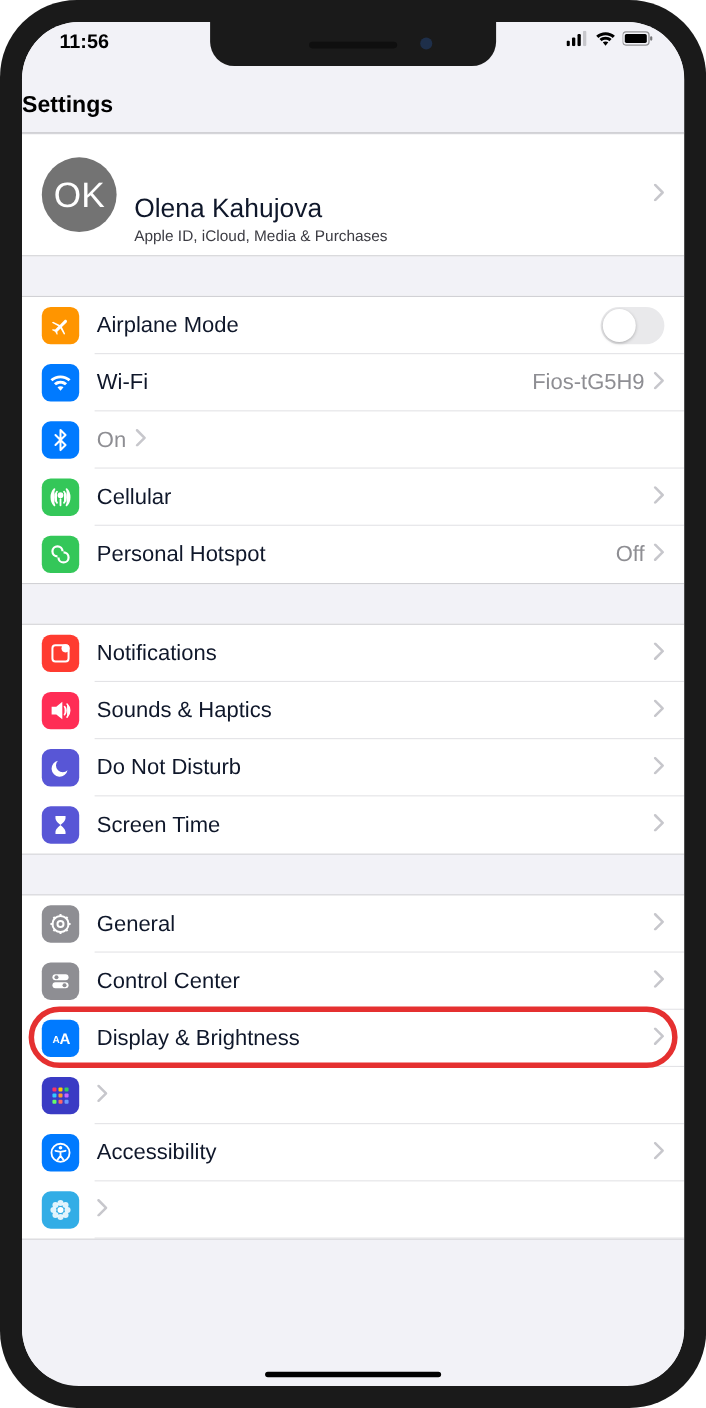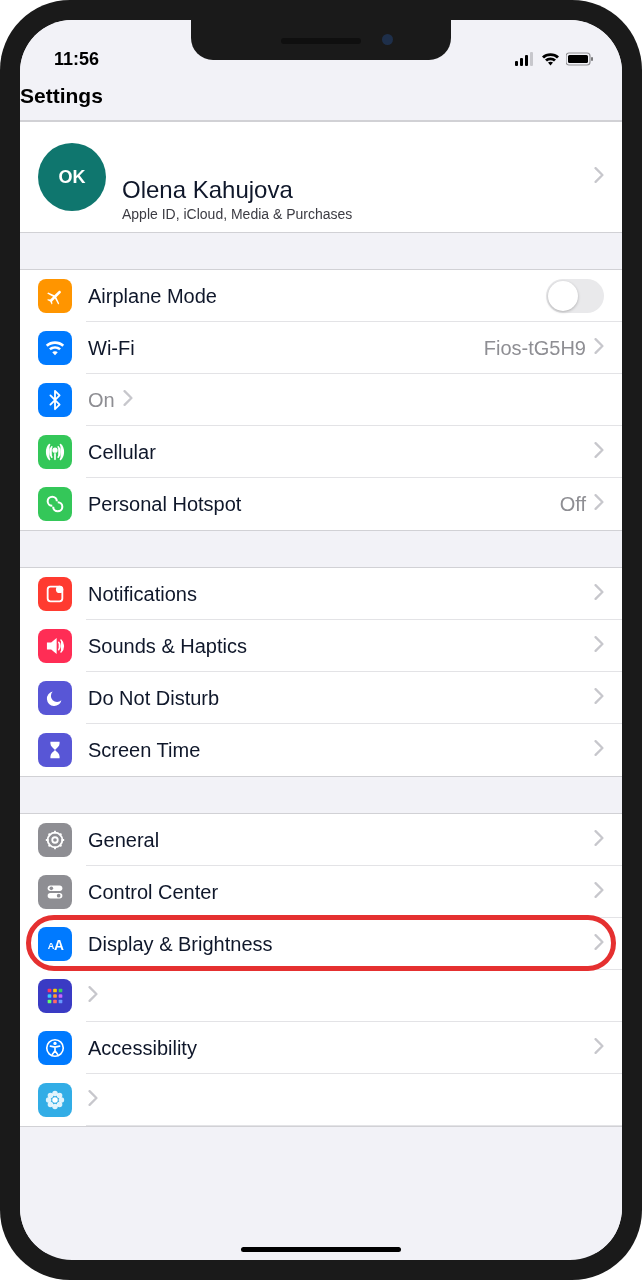--- a/index.html
+++ b/index.html
@@ -54,21 +54,21 @@
     top: 18px;
     width: 80px;
     height: 6px;
     border-radius: 3px;
     background: #0f0f0f;
   }
   .status-bar {
     height: 50px;
     display: flex;
     justify-content: space-between;
-    align-items: flex-end;
+    align-items: flex-start;
     padding: 8px 28px 0 34px;
     background: #f2f2f7;
   }
   .status-time {
     font-weight: 600;
     font-size: 18px;
   }
   .status-icons {
     display: flex;
     align-items: center;
@@ -115,24 +115,24 @@
   .row:last-child::after { display: none; }
   .profile-row {
     min-height: 94px;
     padding: 10px 18px;
   }
   .profile-row::after { display: none; }
   .avatar {
     width: 68px;
     height: 68px;
     border-radius: 50%;
-    background: #0f766e;
+    background: #737373;
     color: #fff;
-    font-size: 18px;
-    font-weight: 700;
+    font-size: 32px;
+    font-weight: 400;
     display: flex;
     align-items: center;
     justify-content: center;
     margin-right: 16px;
     flex-shrink: 0;
   }
   .profile-text { flex: 1; }
   .profile-name { font-size: 24px; font-weight: 400; color: #0f172a; margin-top: 44px; }
   .profile-sub { font-size: 14px; color: #3c3c43; margin-top: 2px; }
   .icon {

